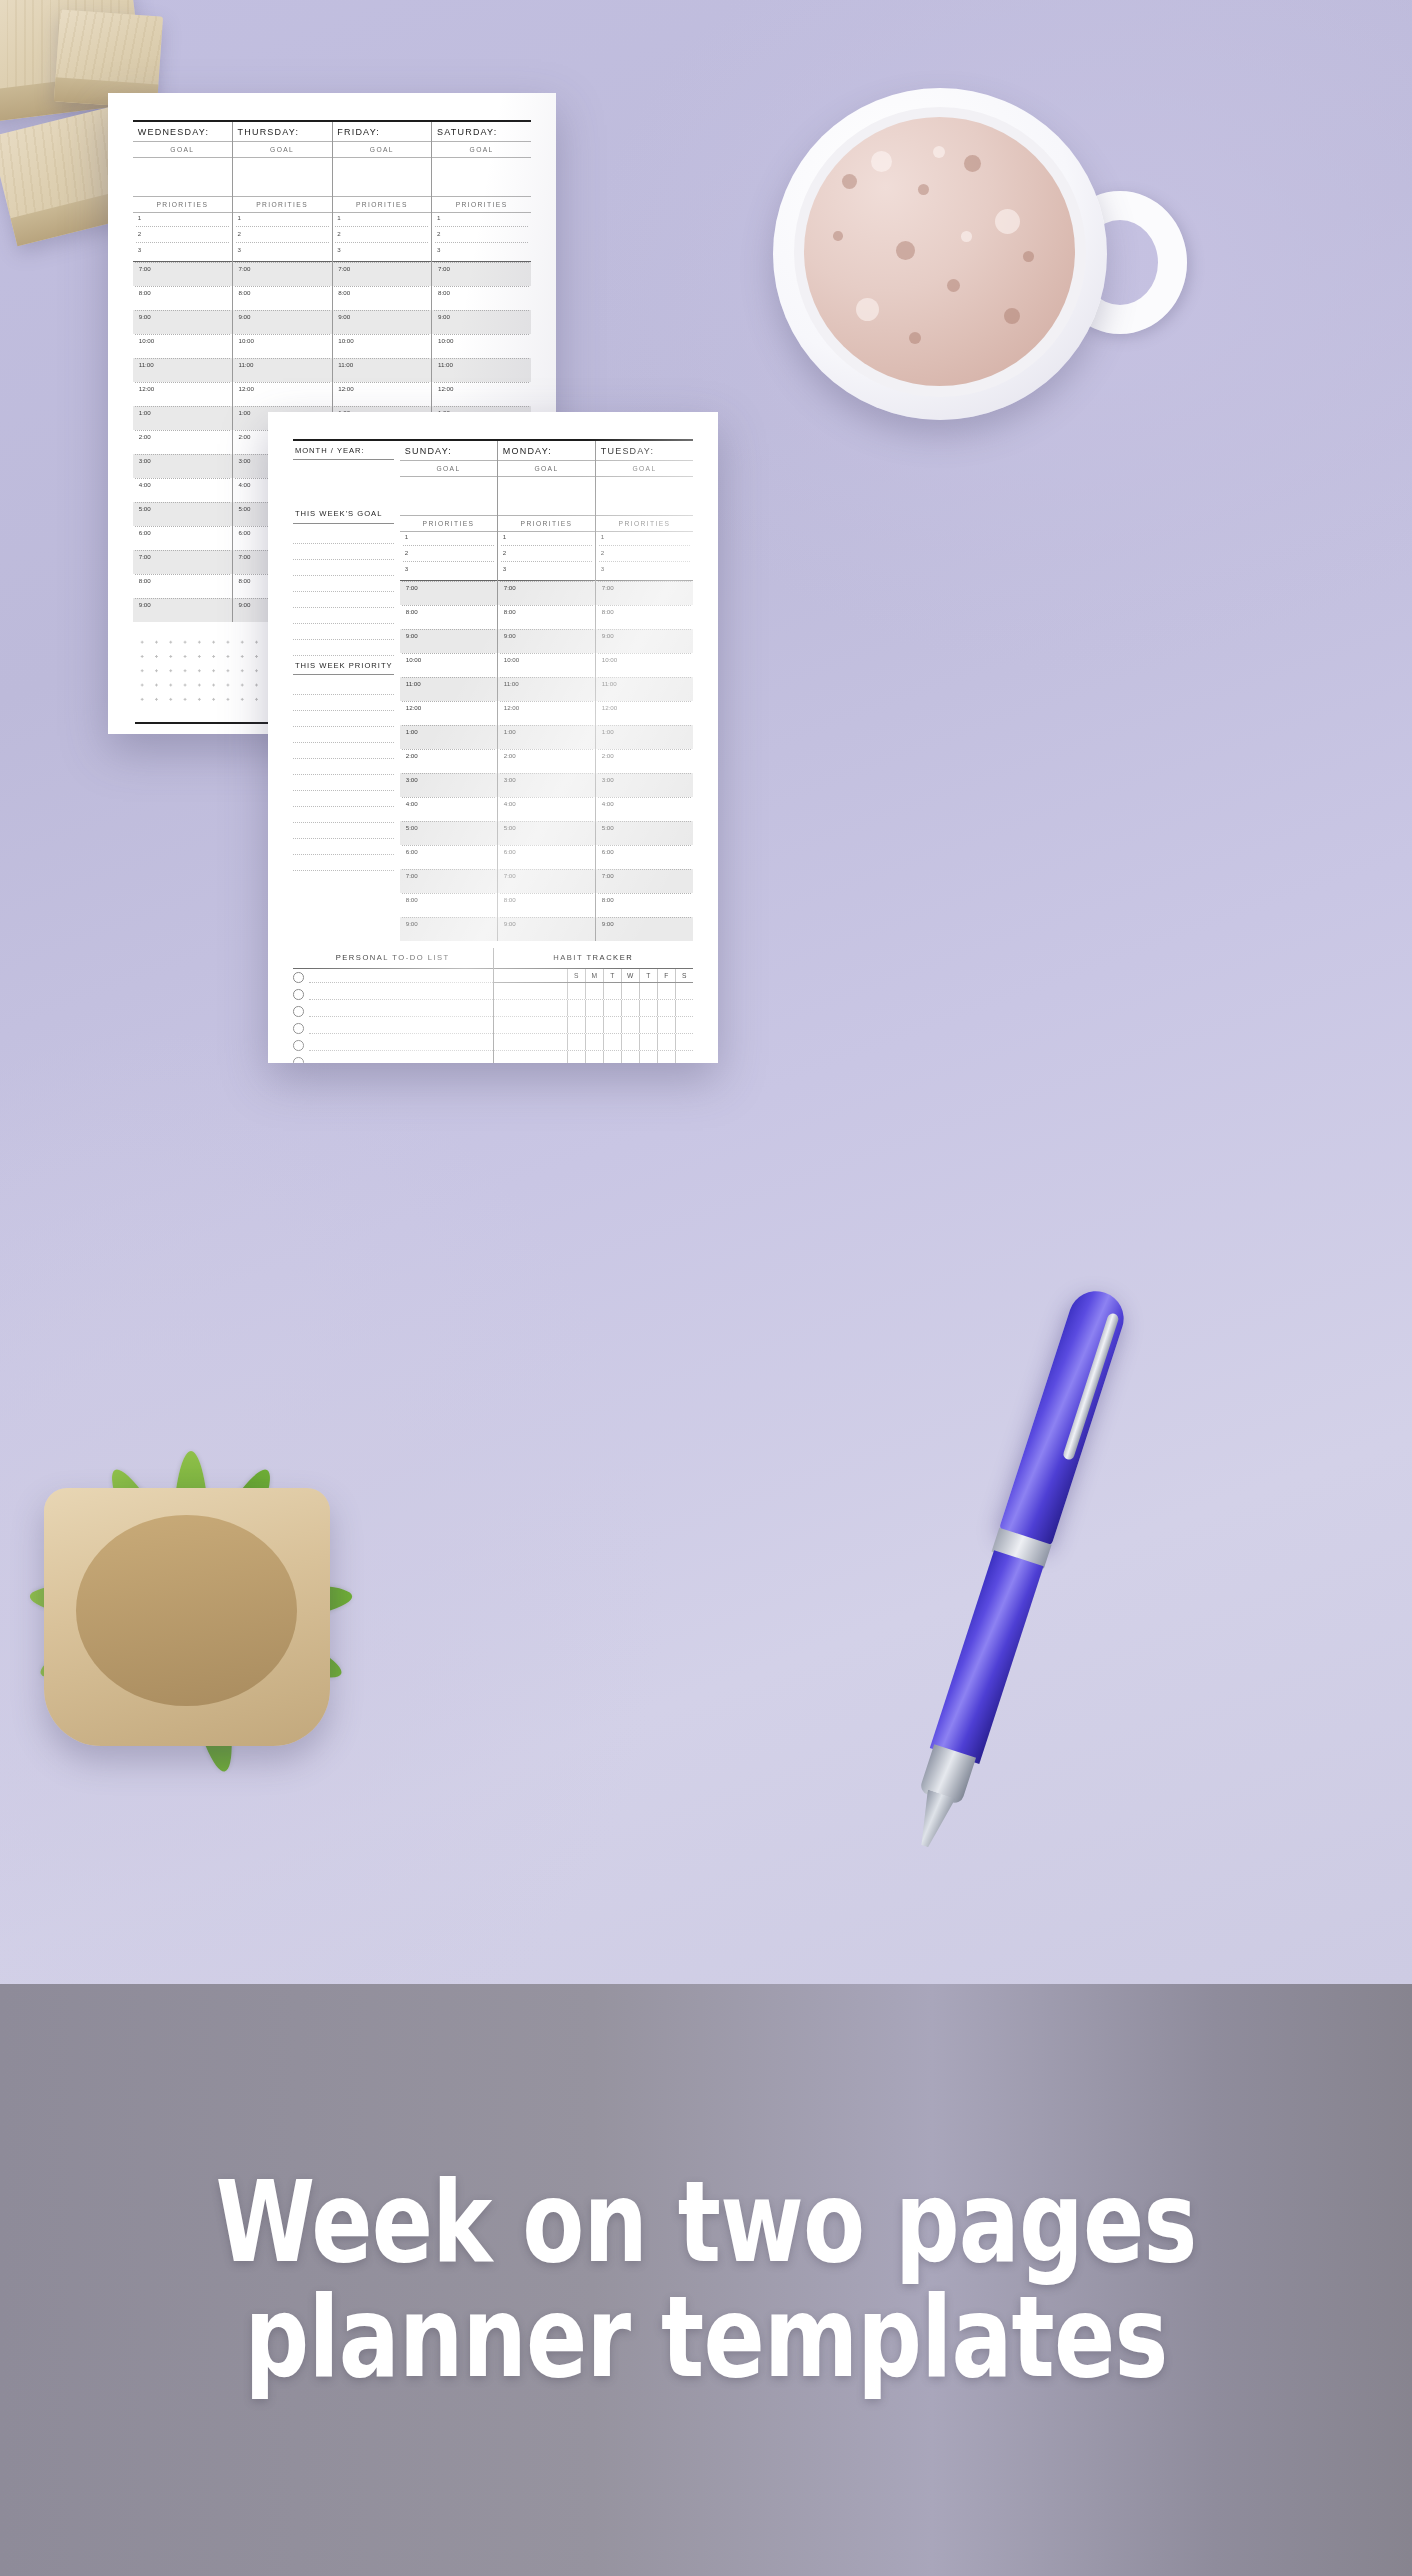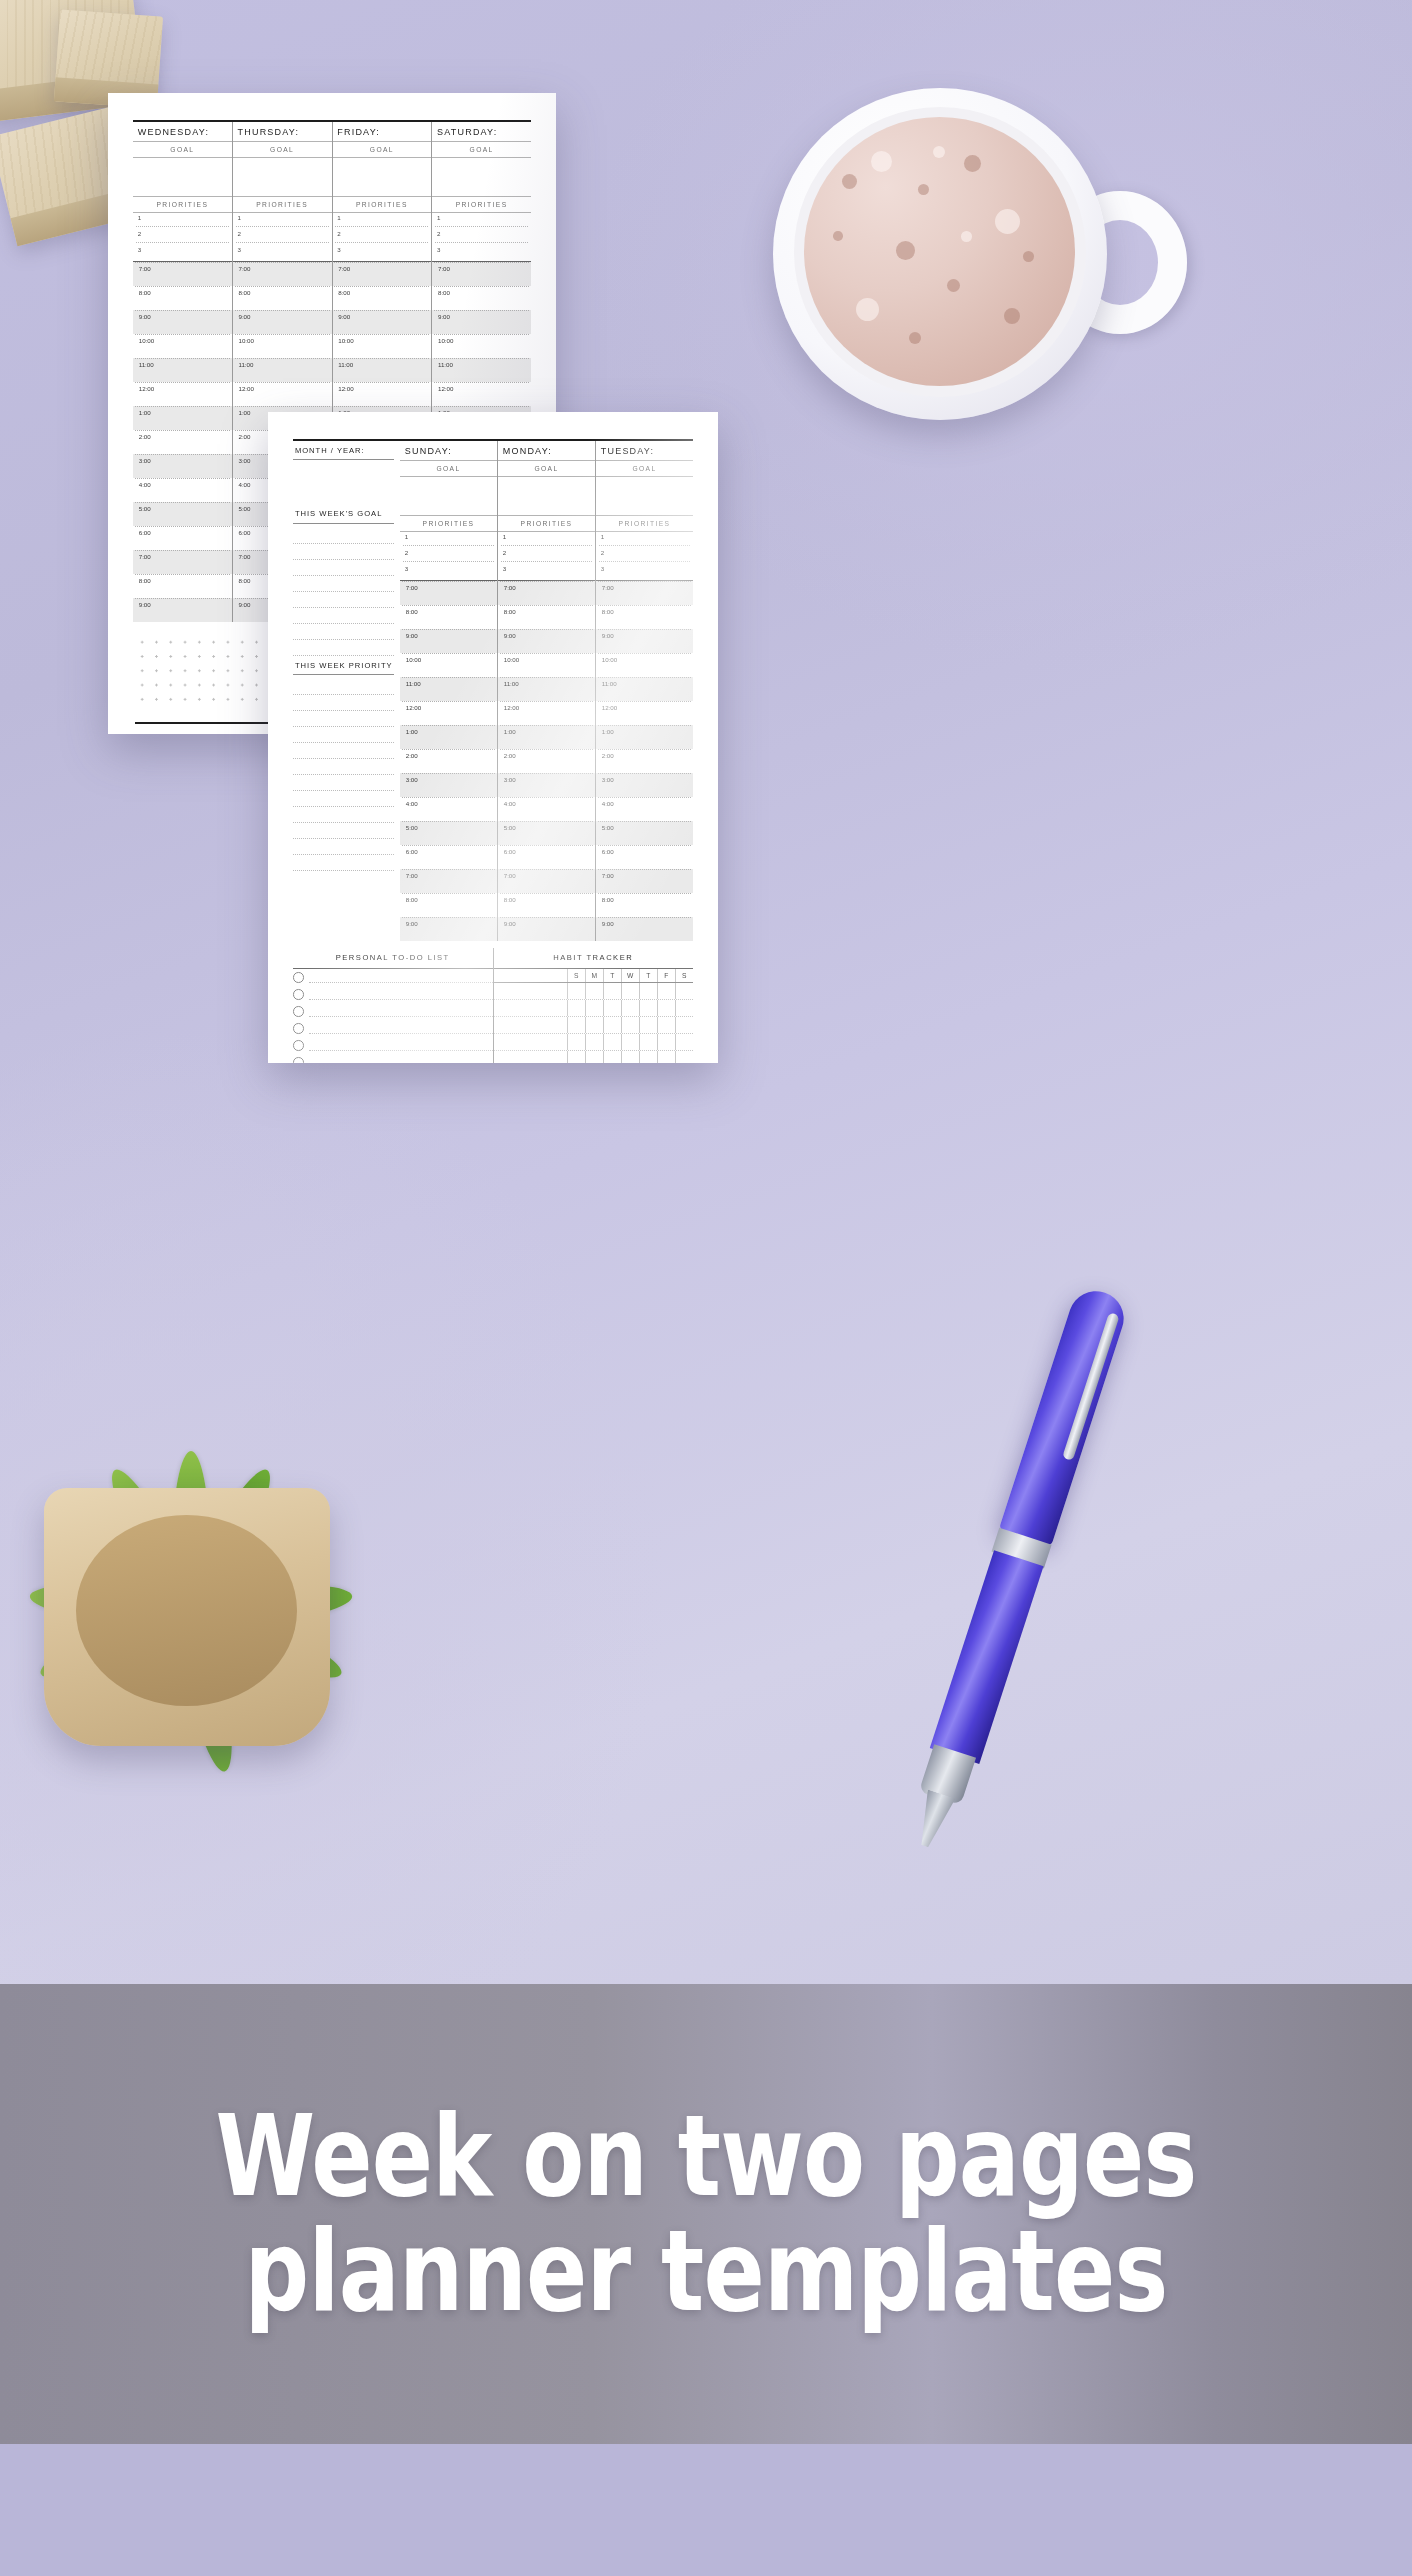--- a/index.html
+++ b/index.html
@@ -237,21 +237,21 @@
     position: absolute; inset: 0; pointer-events: none;
     background: linear-gradient(118deg, rgba(255,255,255,0) 42%, rgba(255,255,255,0.55) 62%, rgba(255,255,255,0.05) 82%);
   }
   .shade-right {
     position: absolute; inset: 0; pointer-events: none;
     background: linear-gradient(100deg, rgba(0,0,0,0.0) 70%, rgba(120,116,150,0.16) 100%);
   }
 
   
   #banner {
-    position: absolute; left: 0; top: 1984px; width: 1412px; height: 460px;
+    position: absolute; left: 0; top: 1984px; width: 1412px; height: 592px;
     background: linear-gradient(90deg, #8e8b99 0%, #96939f 42%, #a9a6bb 66%, #8f8c9c 86%, #87848f 100%);
     display: flex; flex-direction: column;
     align-items: center; justify-content: center;
   }
   #banner h1 {
     color: #ffffff;
     font-family: "DejaVu Sans", sans-serif;
     font-weight: bold;
     font-size: 113px;
     line-height: 1.02;

